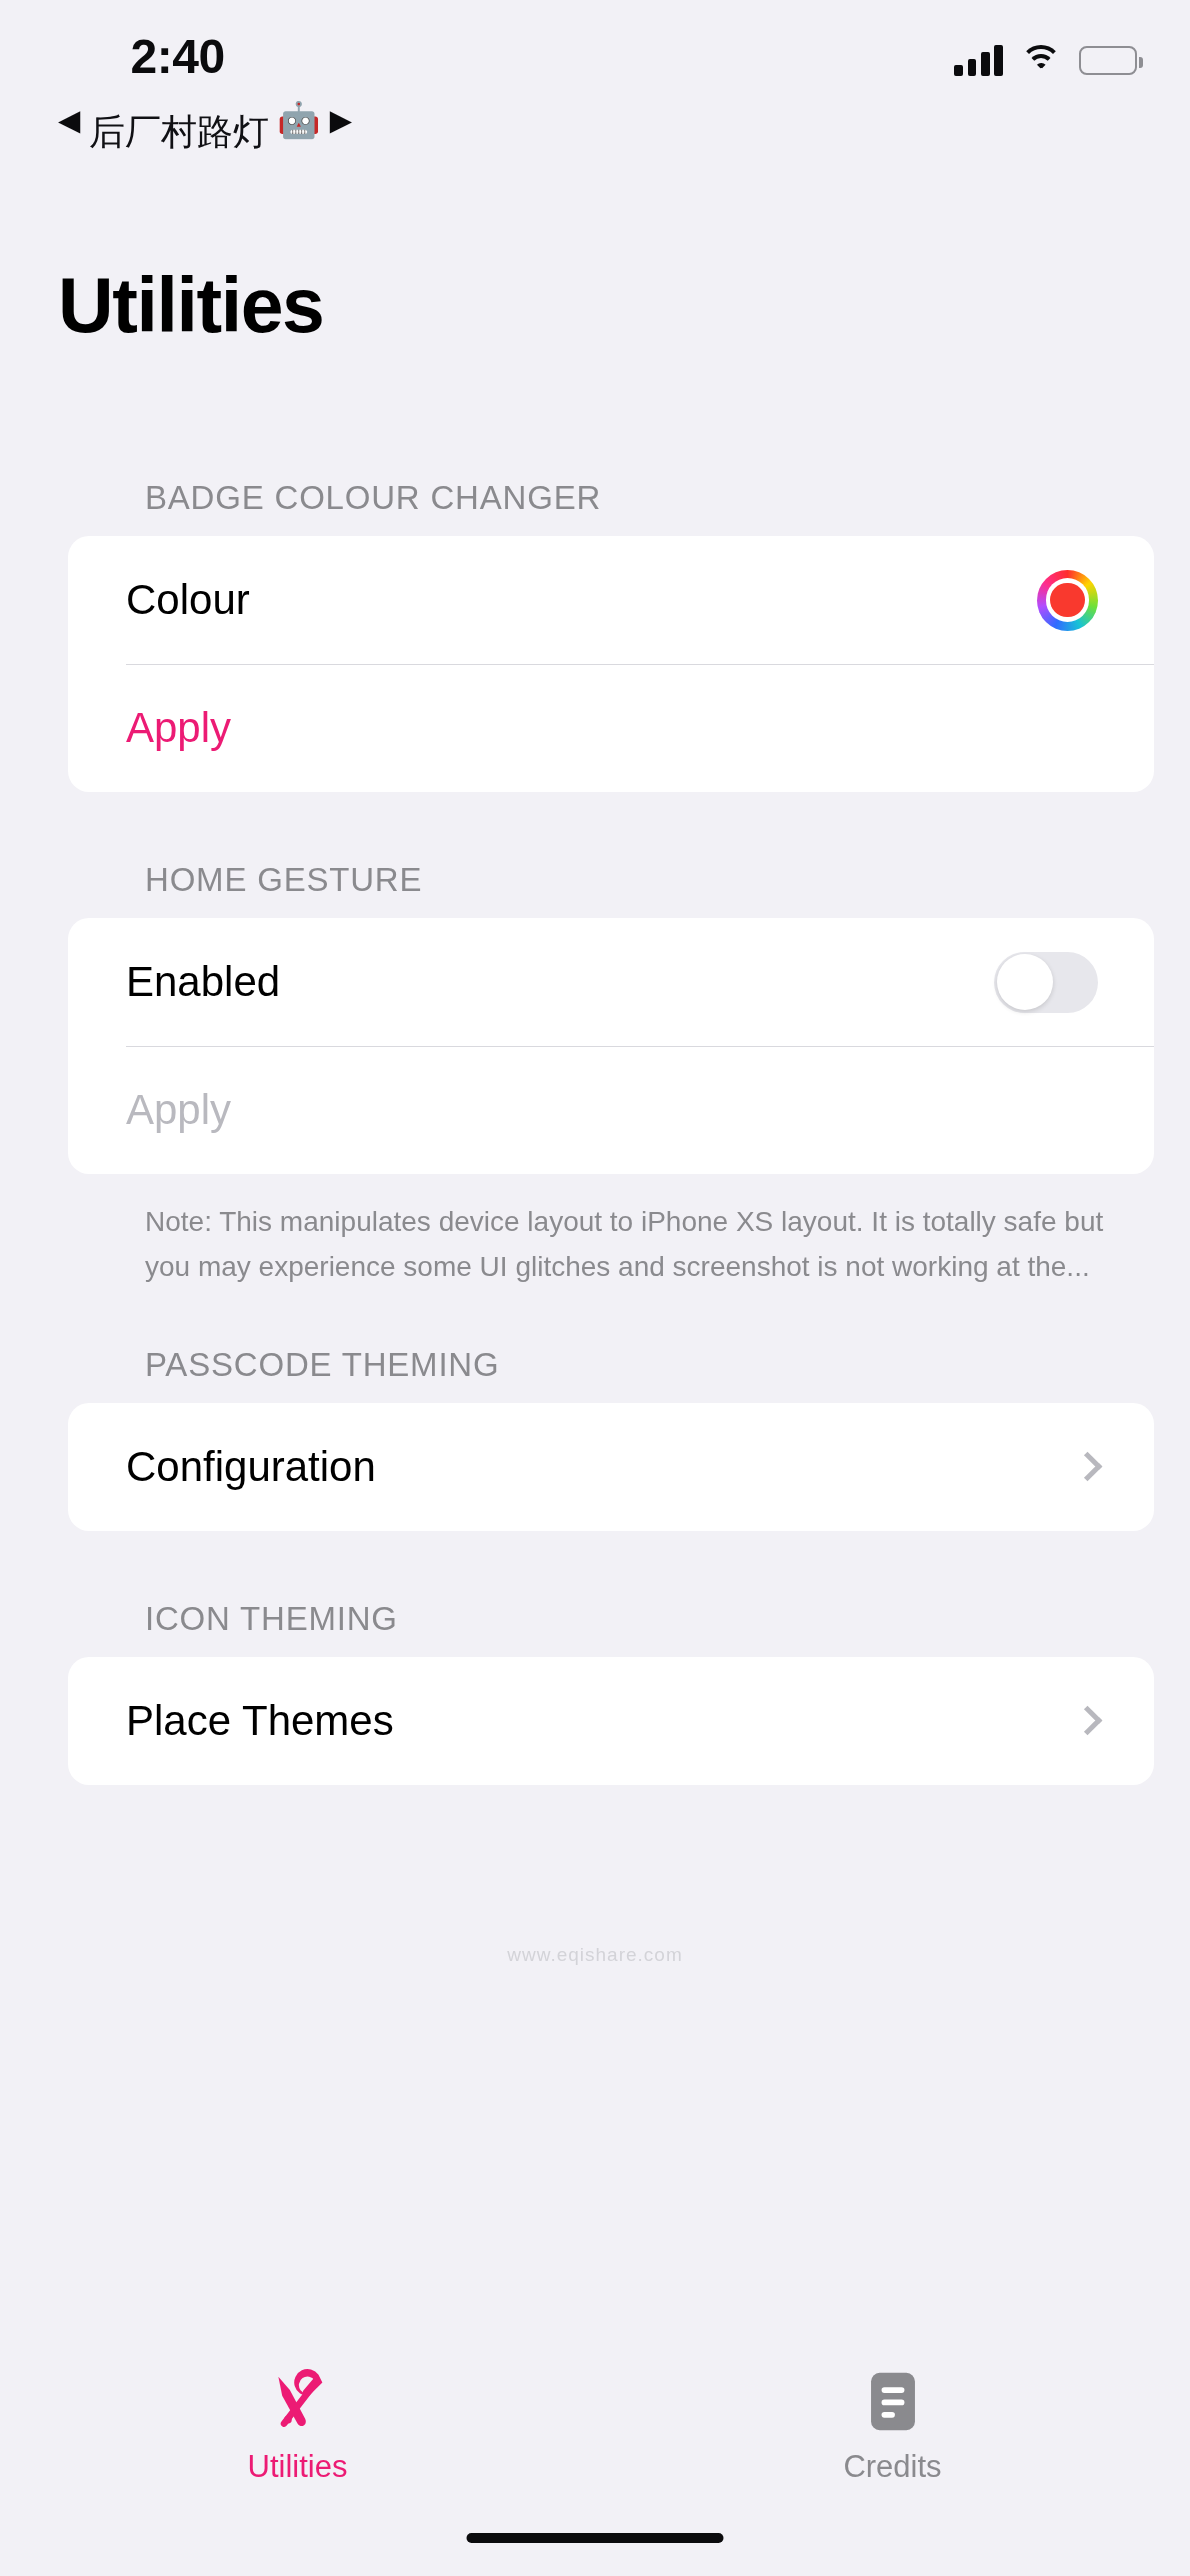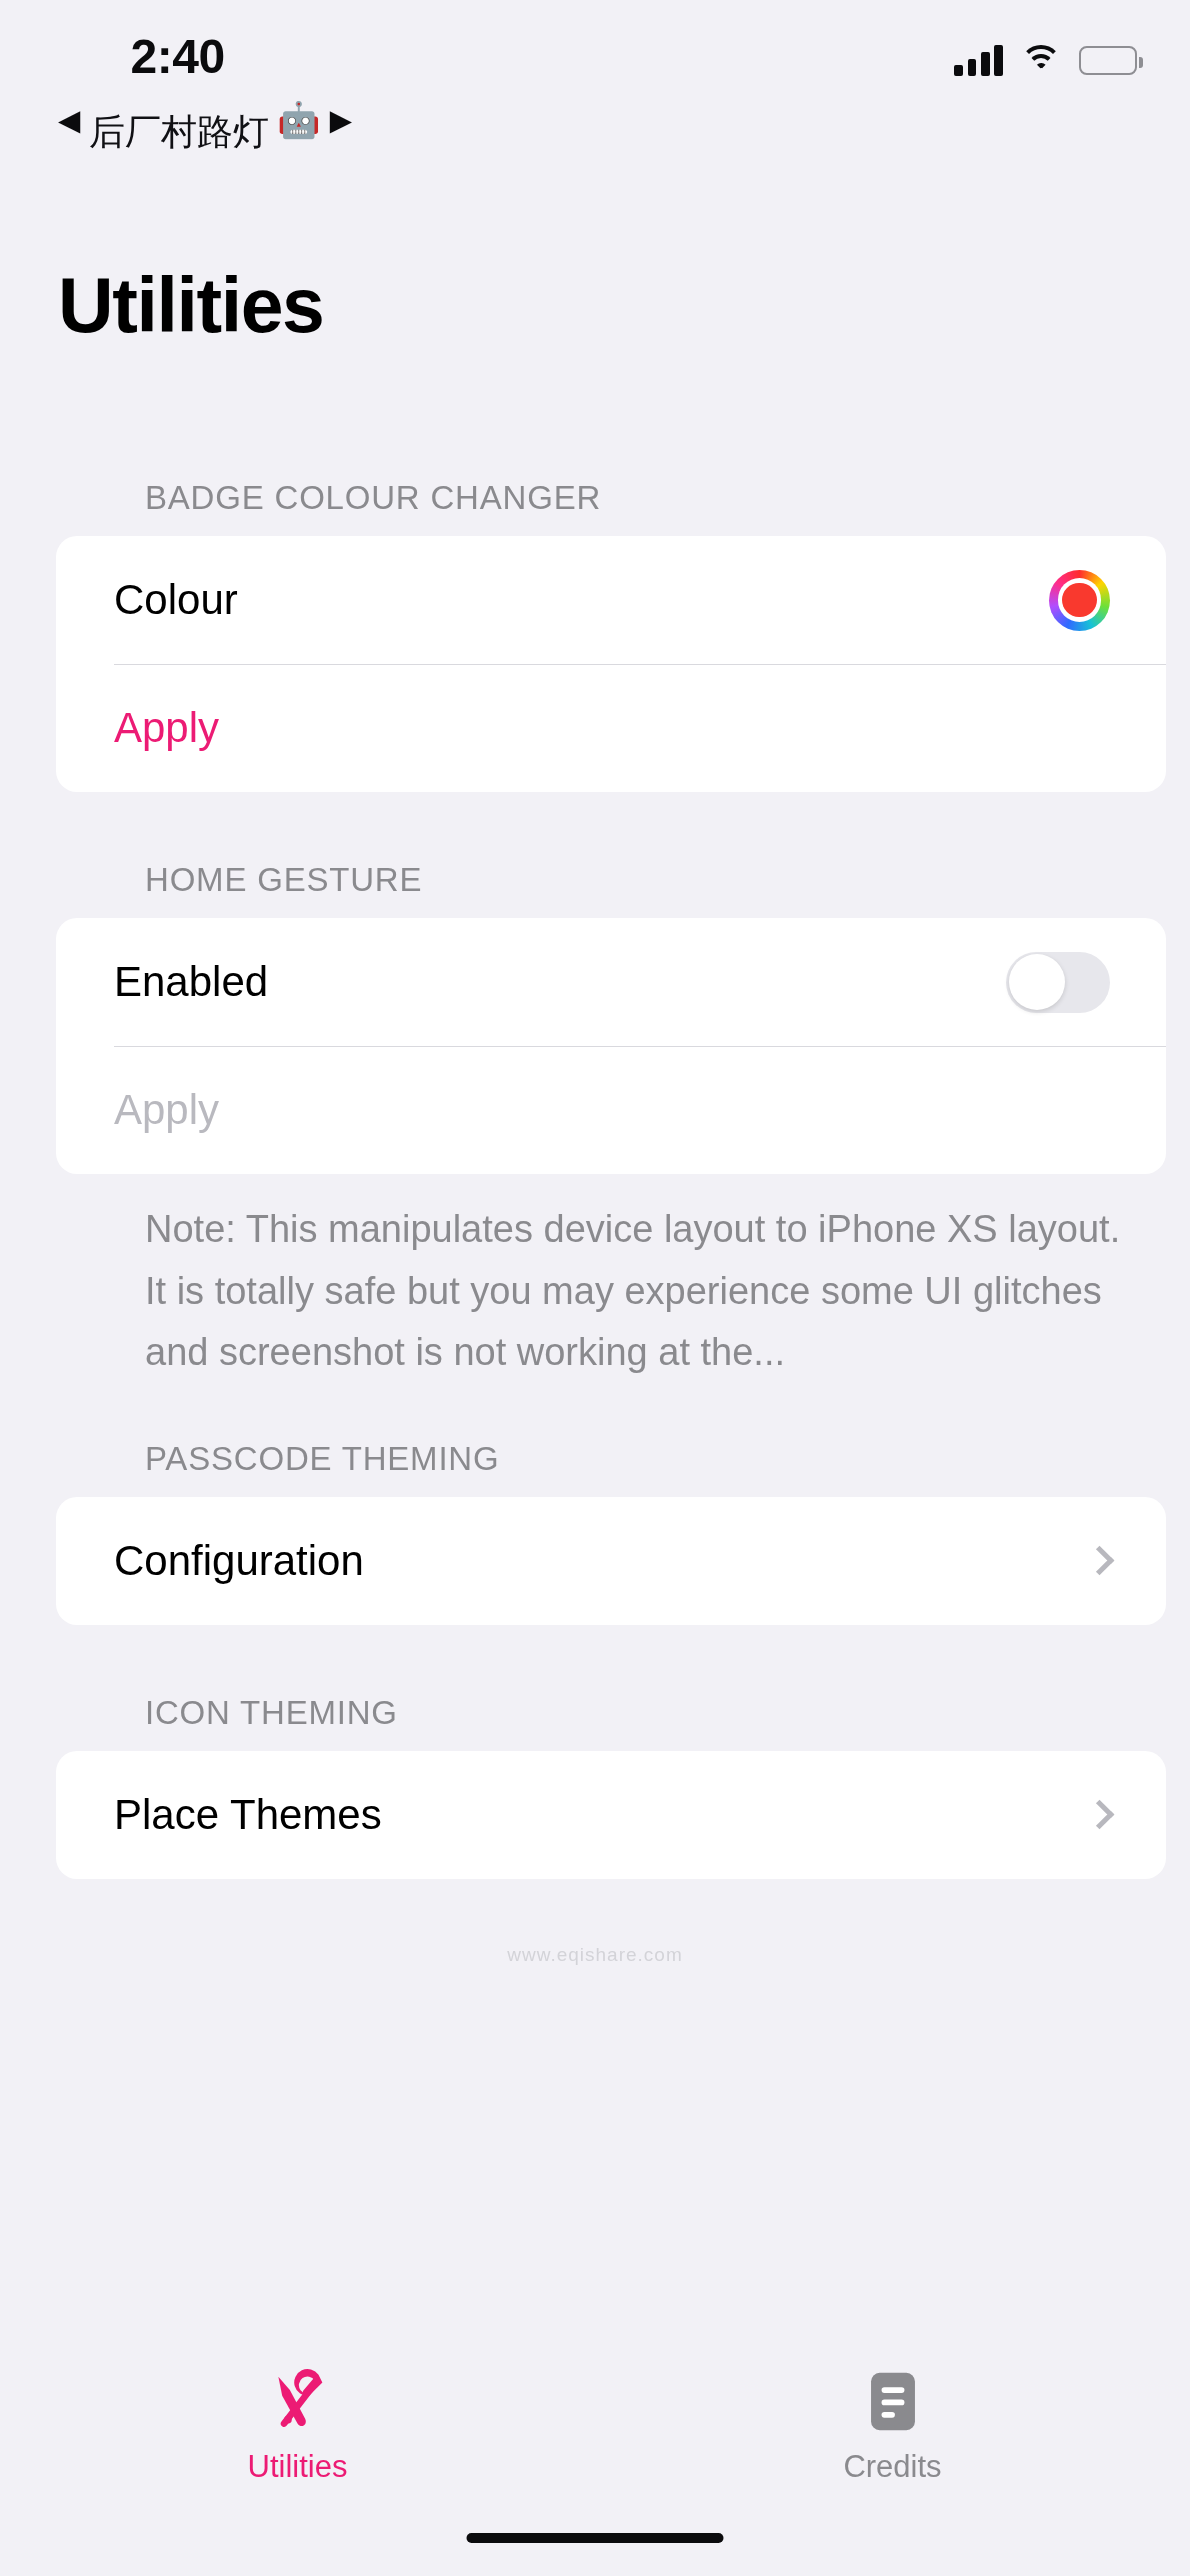--- a/index.html
+++ b/index.html
@@ -44,21 +44,21 @@
 
   
   .page-title { position:absolute; left:58px; top:261px; font-size:77px; font-weight:bold;
                 color:#000; letter-spacing:-1.4px; }
 
   
   .content { position:absolute; left:0; top:479px; width:1190px;padding-left:32px; }
   .section { margin-bottom:0; }
   .section-header { font-size:33px; color:#8a8a8e; letter-spacing:0.8px;
                     padding:0 0 19px 113px; }
-  .card { background:#ffffff; border-radius:21px; margin:0 24px; overflow:hidden; }
+  .card { background:#ffffff; border-radius:21px; margin:0 36px; overflow:hidden; }
   .row { height:128px; display:flex; align-items:center; padding:0 56px 0 58px;
          position:relative; }
   .row + .row::before { content:""; position:absolute; left:58px; right:0; top:0;
                         height:1px; background:#d9d9de; }
   .row-label { font-size:42px; color:#000; }
   .row-label.accent { color:#ec1b74; }
   .row-label.disabled { color:#b9b9bf; }
   .spacer { flex:1; }
 
   .color-swatch { width:61px; height:61px; border-radius:50%; position:relative;
@@ -70,21 +70,21 @@
 
   .toggle { width:104px; height:61px; border-radius:31px; background:#e7e7ec;
             position:relative; flex:none; }
   .toggle .knob { position:absolute; top:2.9px; left:2.9px; width:56px; height:56px;
                   border-radius:50%; background:#fff;
                   box-shadow:0 1.9px 5.8px rgba(0,0,0,0.14); }
 
   .chevron { width:21px; height:21px; border-right:5.8px solid #b8b8be;
              border-bottom:5.8px solid #b8b8be; transform:rotate(-45deg); flex:none; }
 
-  .footnote { font-size:38px; line-height:1.62; color:#8a8a8e; padding:25px 67px 0 113px; }
+  .footnote { font-size:28px; line-height:1.62; color:#8a8a8e; padding:25px 67px 0 113px; }
 
   .gap { height:69px; }
   .gap-sm { height:56px; }
 
   .watermark { position:absolute; left:50%; transform:translateX(-50%); top:1944px;
                font-size:19px; color:#d3d3d8; letter-spacing:1px; }
 
   
   .tabbar { position:absolute; left:0; bottom:0; width:1190px; height:242px;
             background:#f2f1f6; display:flex; align-items:flex-start;

